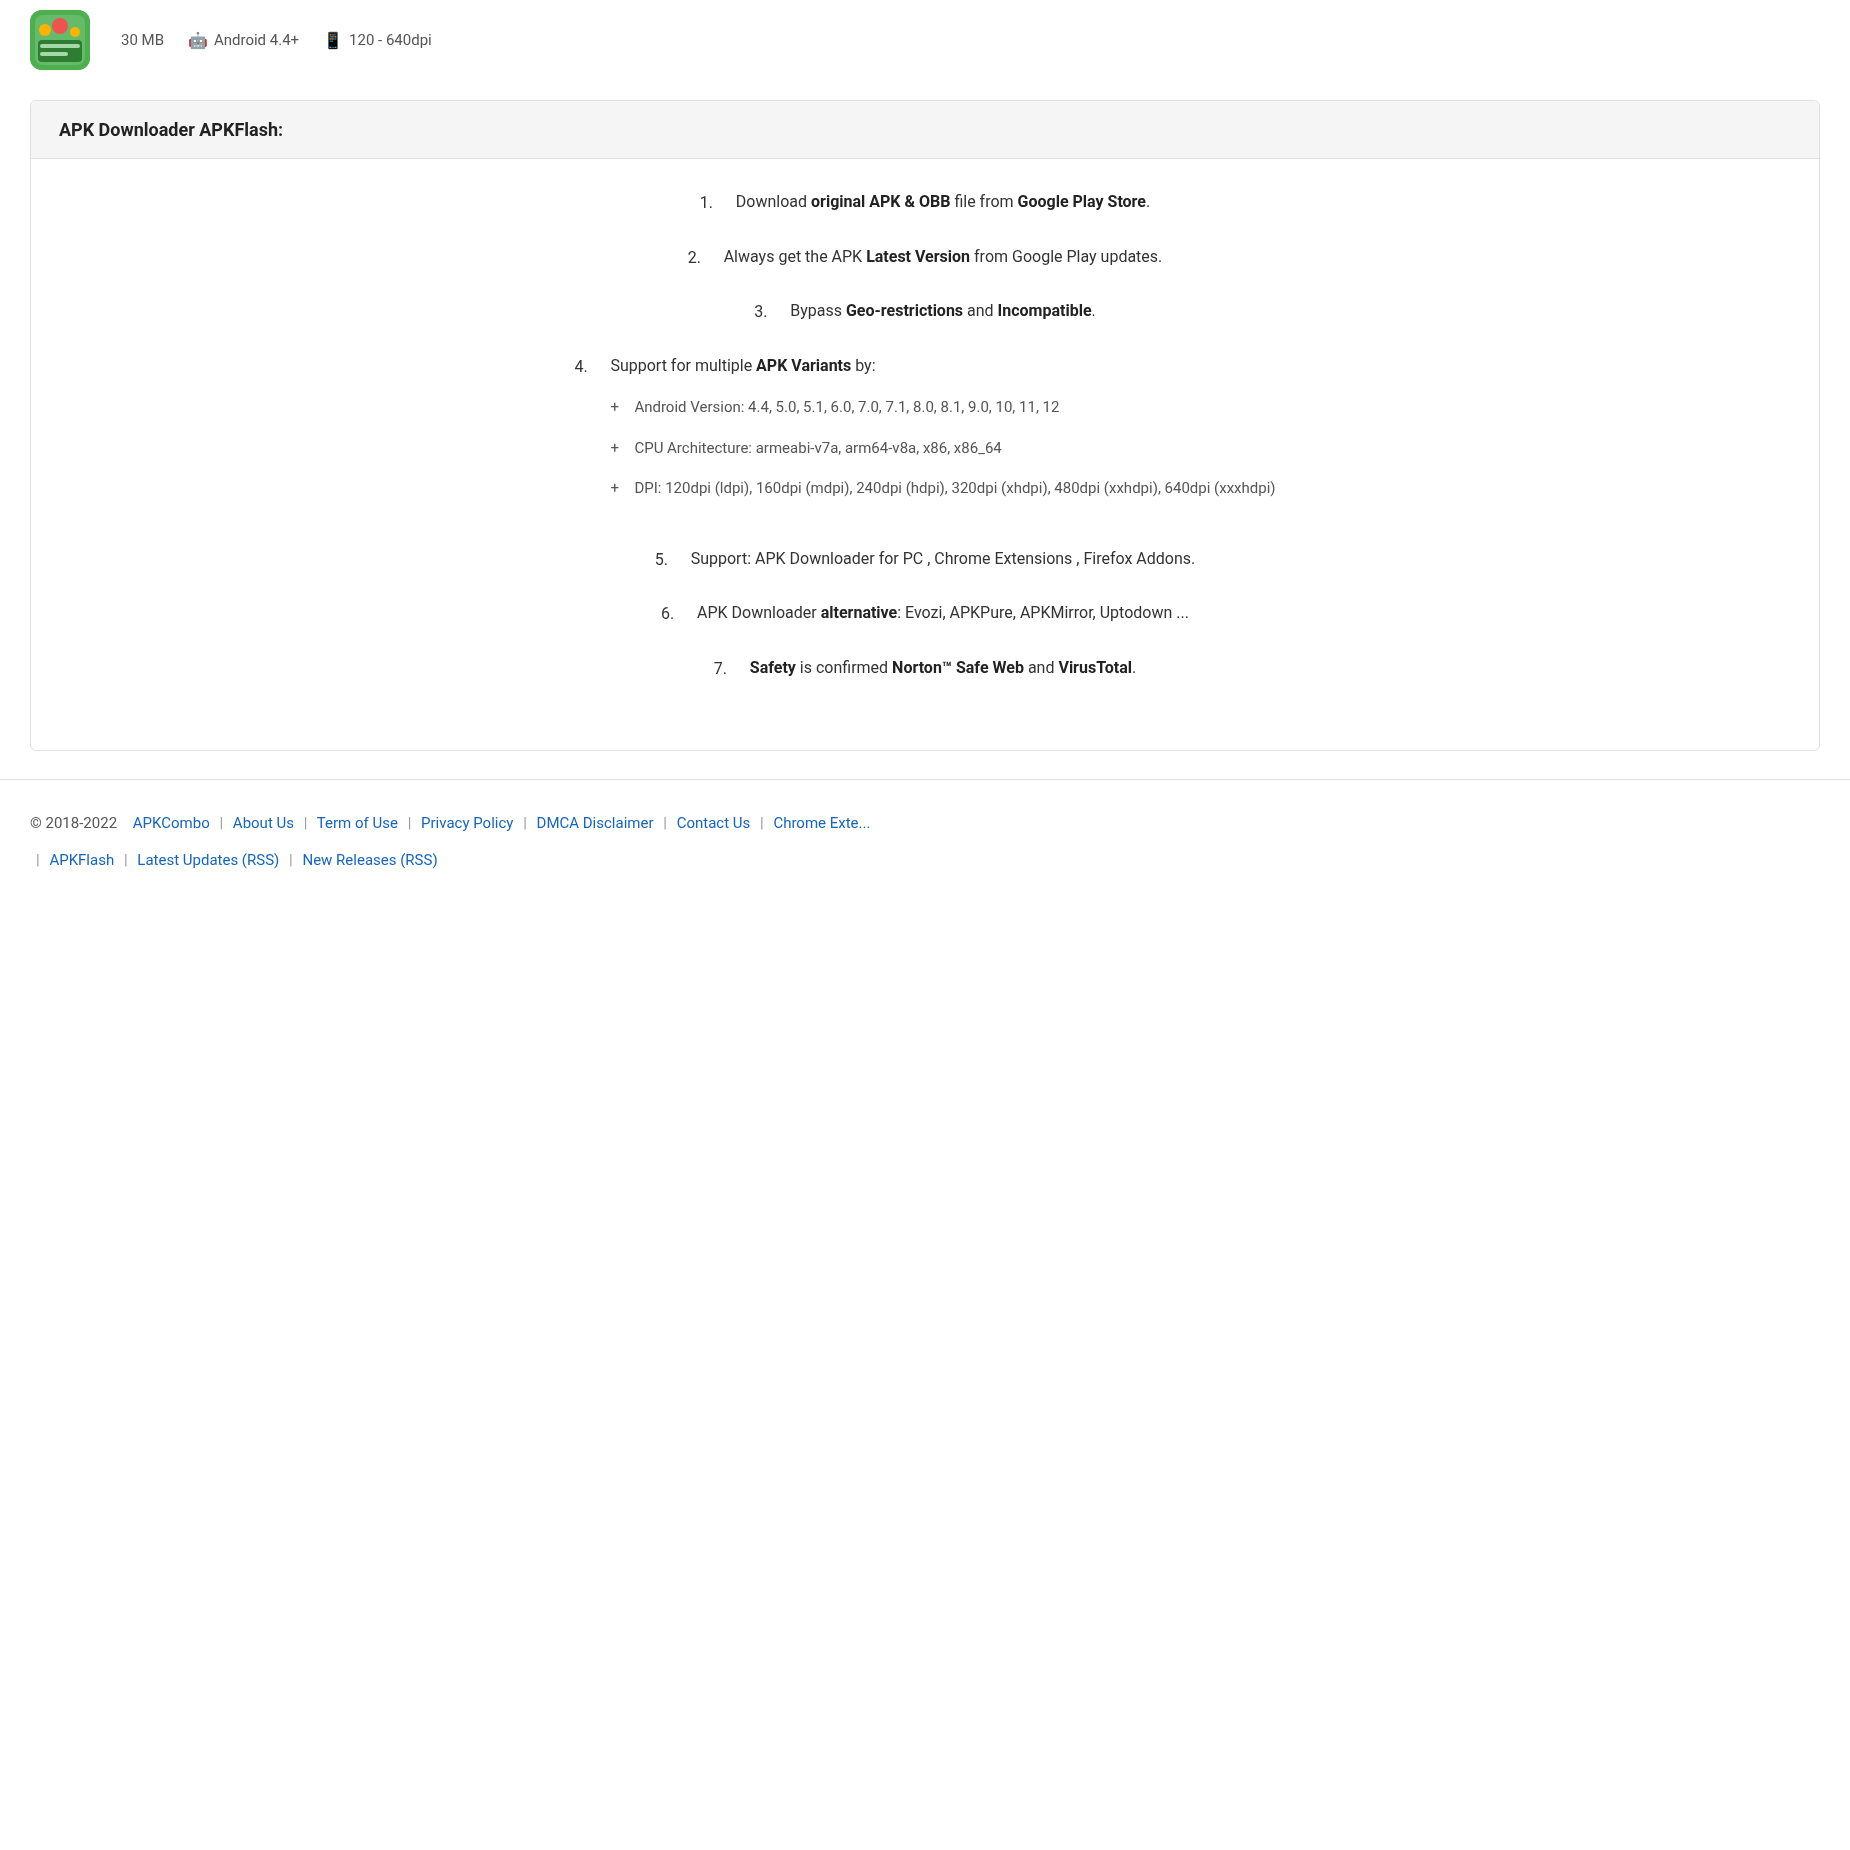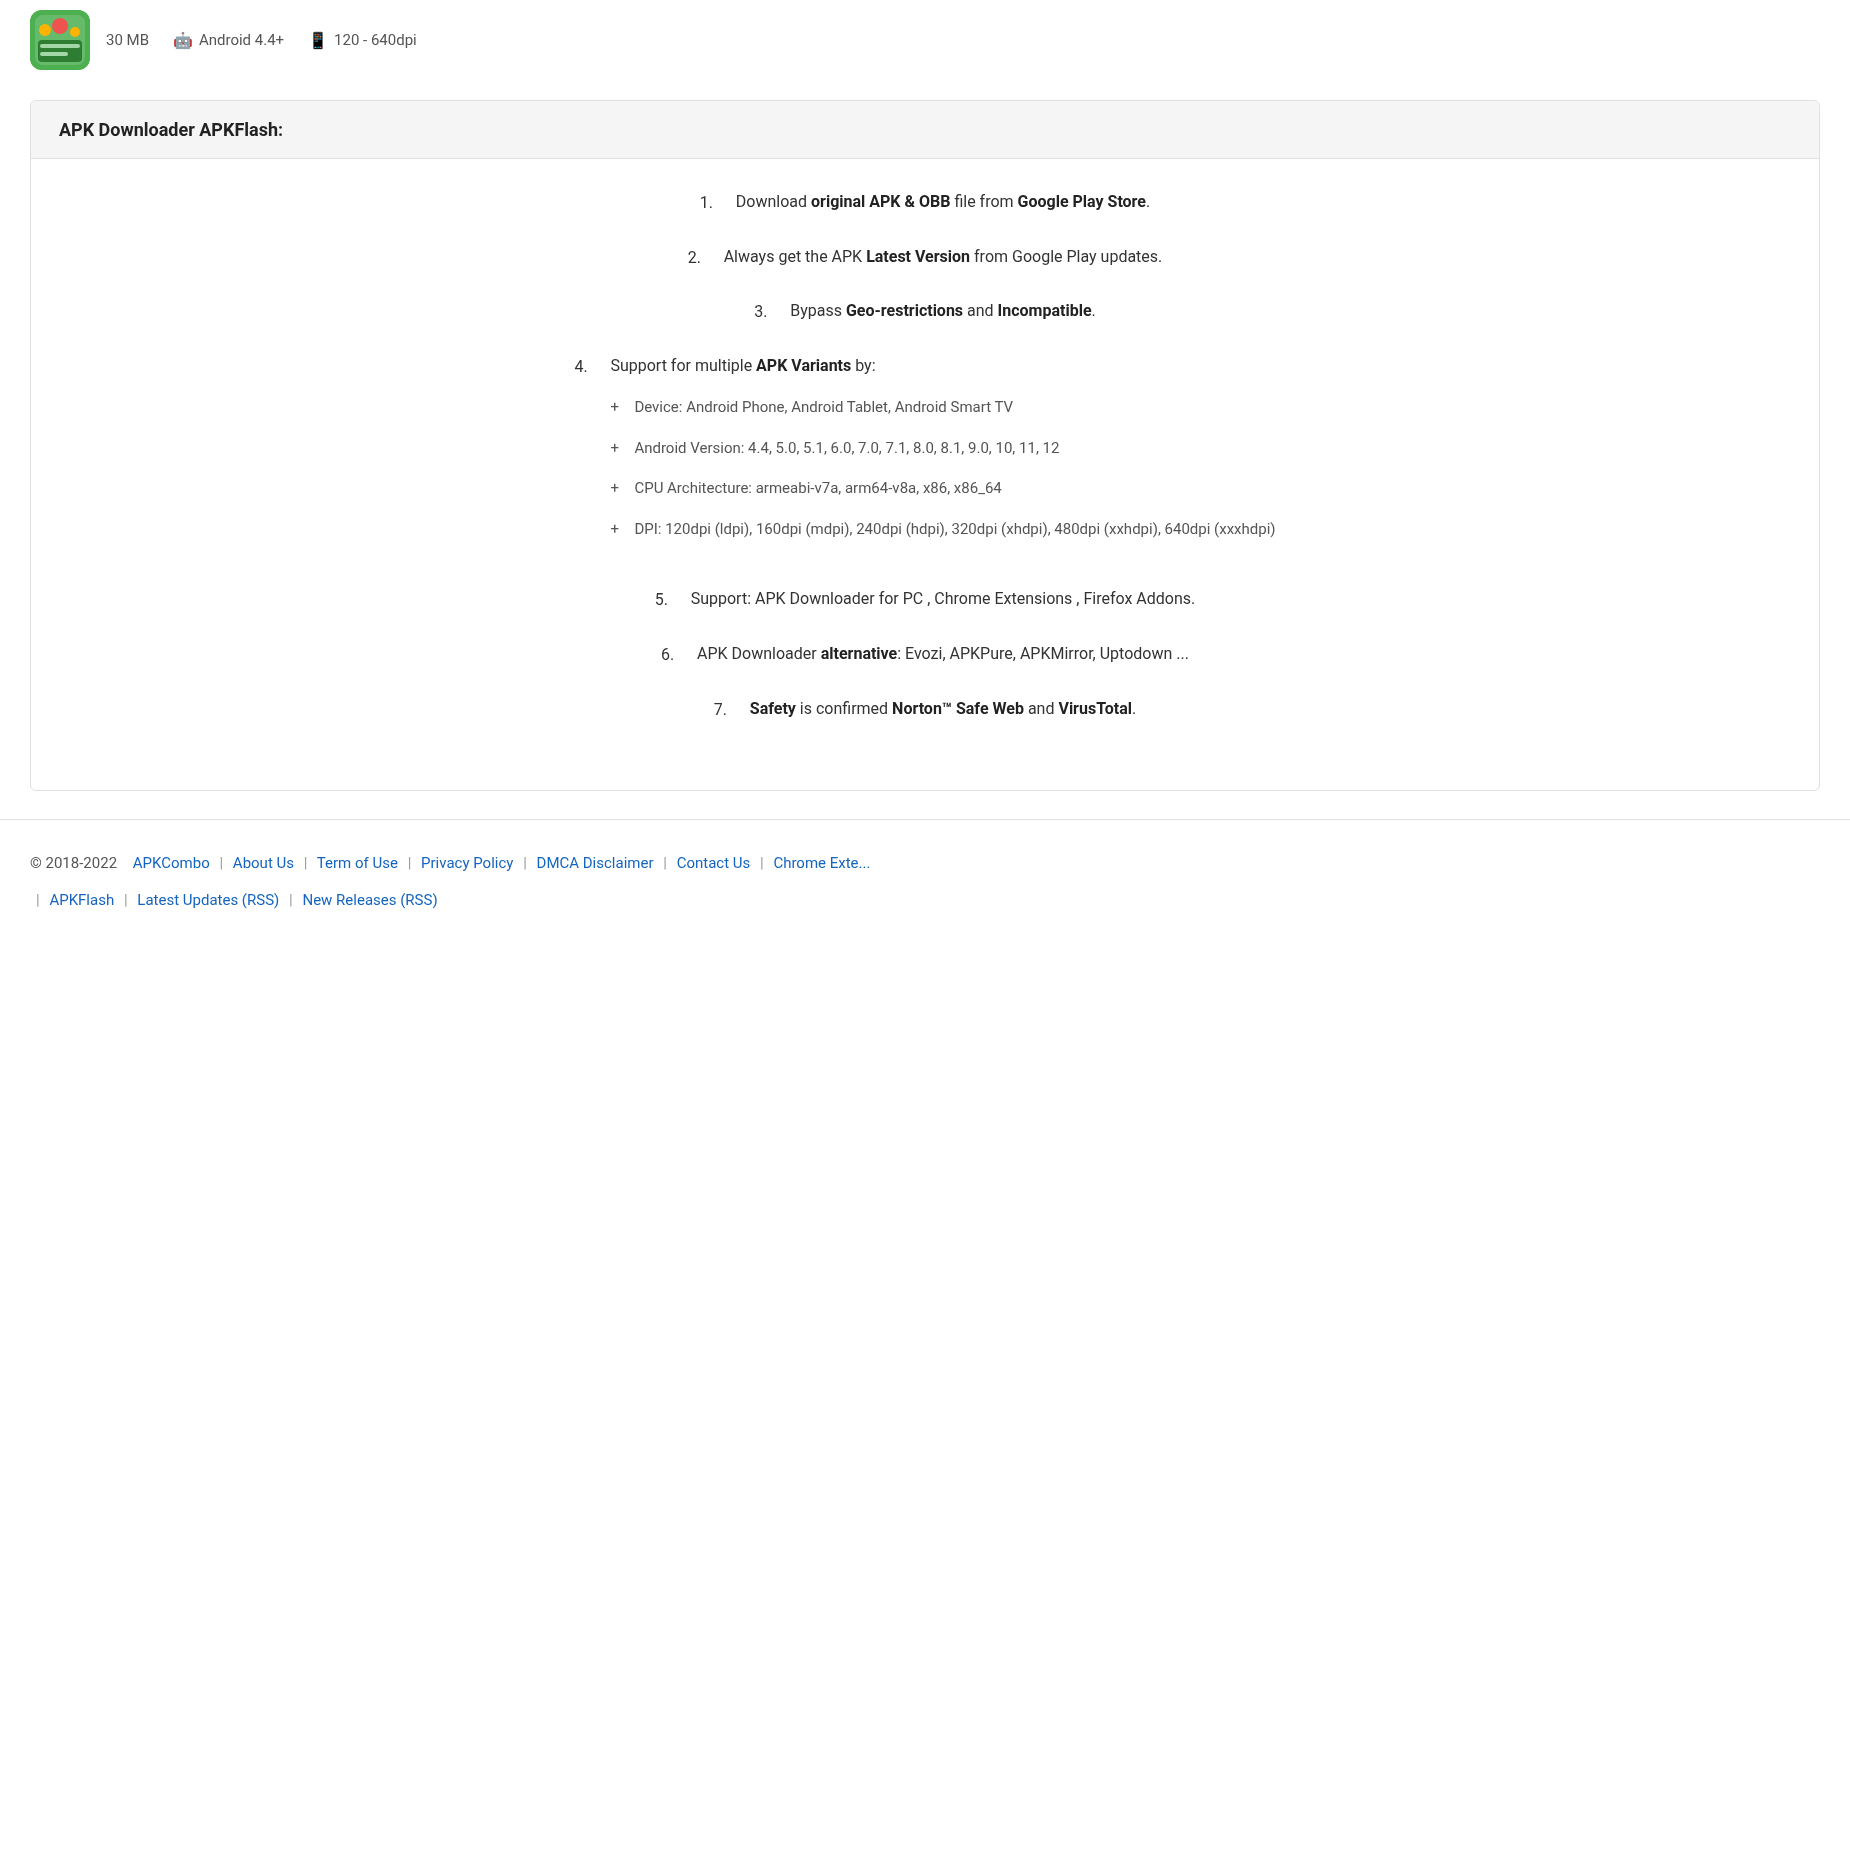--- a/index.html
+++ b/index.html
@@ -15,21 +15,21 @@
       background: #fff;
       width: 1850px;
       min-height: 1850px;
     }
 
     .top-bar {
       display: flex;
       align-items: center;
       padding: 10px 30px;
       background: #fff;
-      gap: 16px;
+      gap: 31px;
     }
 
     .app-icon {
       width: 60px;
       height: 60px;
       background: linear-gradient(135deg, #4caf50, #8bc34a);
       border-radius: 12px;
       display: flex;
       align-items: center;
       justify-content: center;
@@ -218,23 +218,20 @@
 
       <li>
         <span>Bypass <span class="bold">Geo-restrictions</span> and <span class="bold">Incompatible</span>.</span>
       </li>
 
       <li>
         <div>
           <span>Support for multiple <span class="bold">APK Variants</span> by:</span>
           <ul class="sub-list">
             <li>
-              <span>Device: Android Phone, Android Tablet, Android Smart TV</span>
-            </li>
-            <li>
               <span>Android Version: 4.4, 5.0, 5.1, 6.0, 7.0, 7.1, 8.0, 8.1, 9.0, 10, 11, 12</span>
             </li>
             <li>
               <span>CPU Architecture: armeabi-v7a, arm64-v8a, x86, x86_64</span>
             </li>
             <li>
               <span>DPI: 120dpi (ldpi), 160dpi (mdpi), 240dpi (hdpi), 320dpi (xhdpi), 480dpi (xxhdpi), 640dpi (xxxhdpi)</span>
             </li>
           </ul>
         </div>

